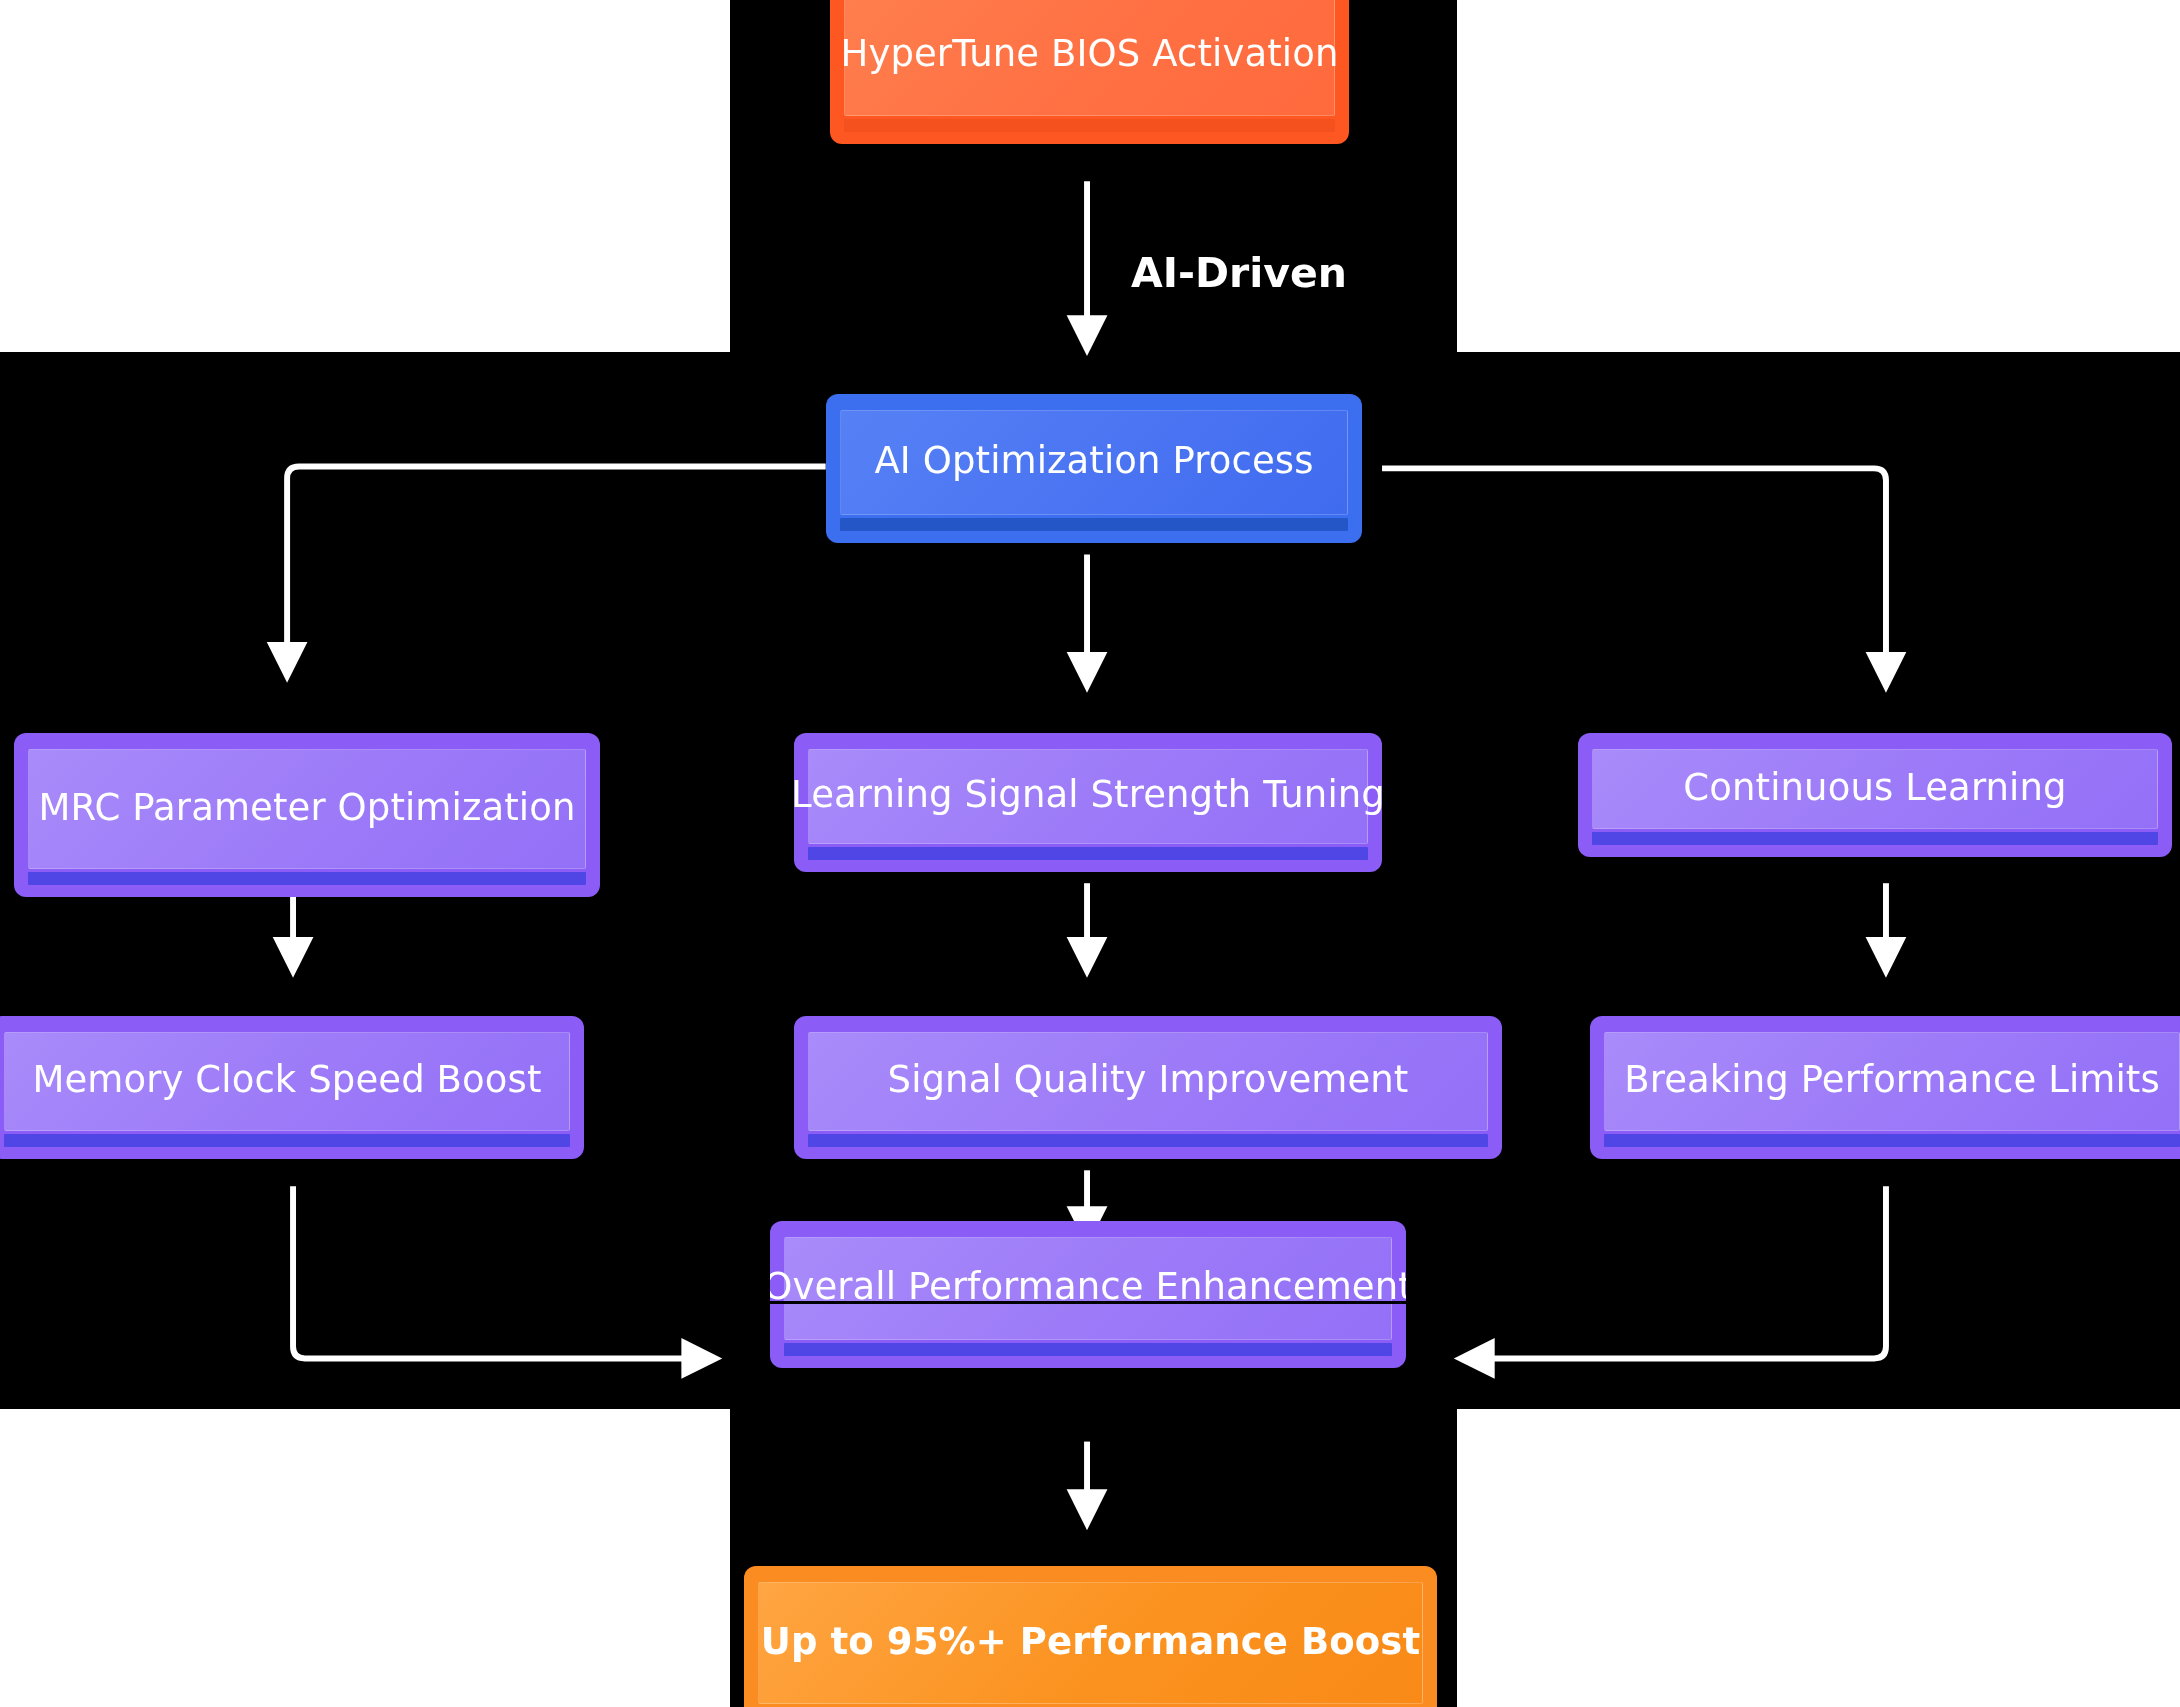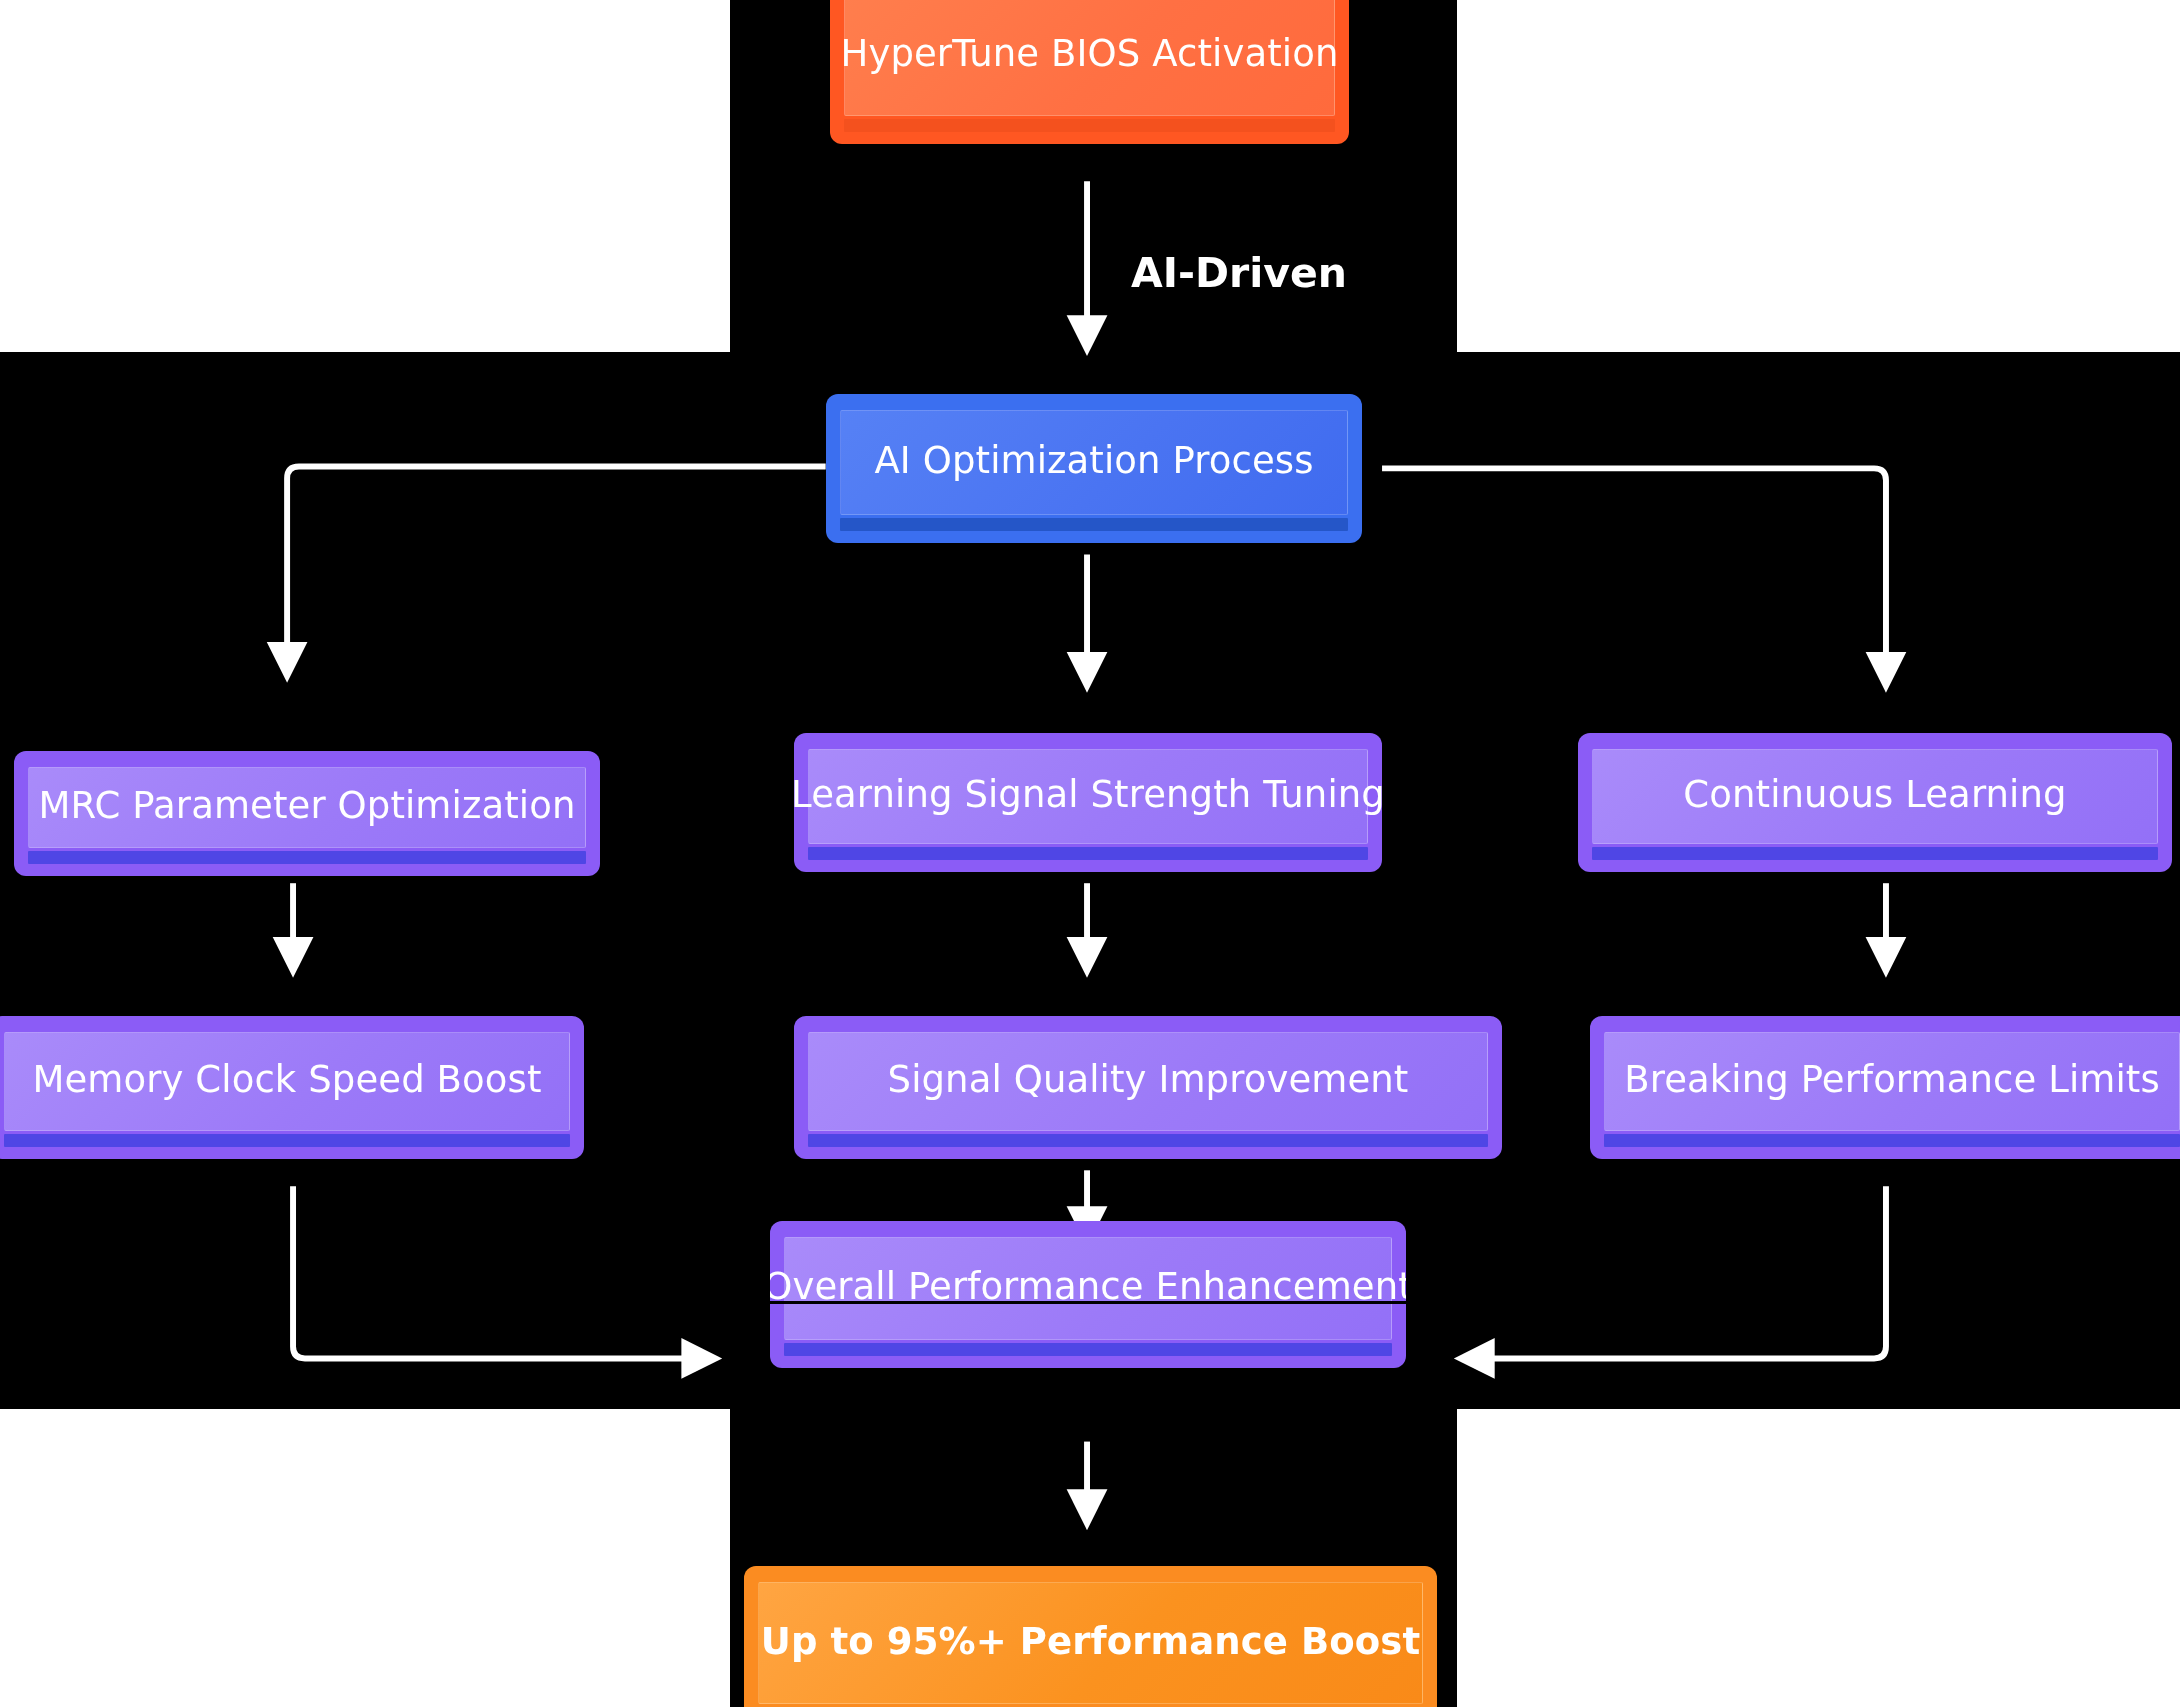--- a/index.html
+++ b/index.html
@@ -105,23 +105,23 @@
   .n-amber { background: #FB8C21; }
   .n-amber .inner {
     background: linear-gradient(135deg, #FFA542 0%, #FB921F 55%, #F98A18 100%);
     border: 1px solid rgba(255,255,255,0.22);
   }
   .n-amber .label { font-weight: bold; text-align: center; }
 
   
   #node-start   { left: 830px;  top: -22px;   width: 519px; height: 166px; }
   #node-process { left: 826px;  top: 394px;   width: 536px; height: 149px; }
-  #node-mrc     { left: 14px;   top: 733px;   width: 586px; height: 125px; margin-top: 18px; }
+  #node-mrc     { left: 14px;   top: 733px;   width: 586px; height: 164px; }
   #node-signal  { left: 794px;  top: 733px;   width: 588px; height: 139px; }
-  #node-learn   { left: 1578px; top: 733px;   width: 594px; height: 139px; }
+  #node-learn   { left: 1578px; top: 733px;   width: 594px; height: 124px; }
   #node-clock   { left: -10px;  top: 1016px;  width: 594px; height: 143px; }
   #node-quality { left: 794px;  top: 1016px;  width: 708px; height: 143px; }
   #node-limits  { left: 1590px; top: 1016px;  width: 604px; height: 143px; }
   #node-overall { left: 770px;  top: 1221px;  width: 636px; height: 147px; text-decoration: underline; }
   #node-boost   { left: 744px;  top: 1566px;  width: 693px; height: 166px; }
 
   
   #edges {
     position: absolute;
     left: 0;

